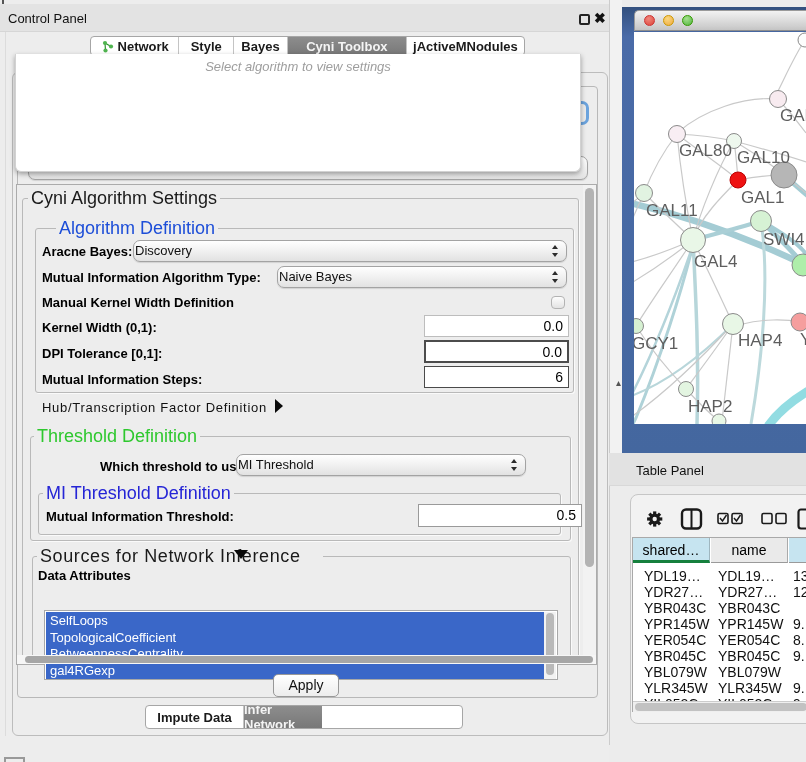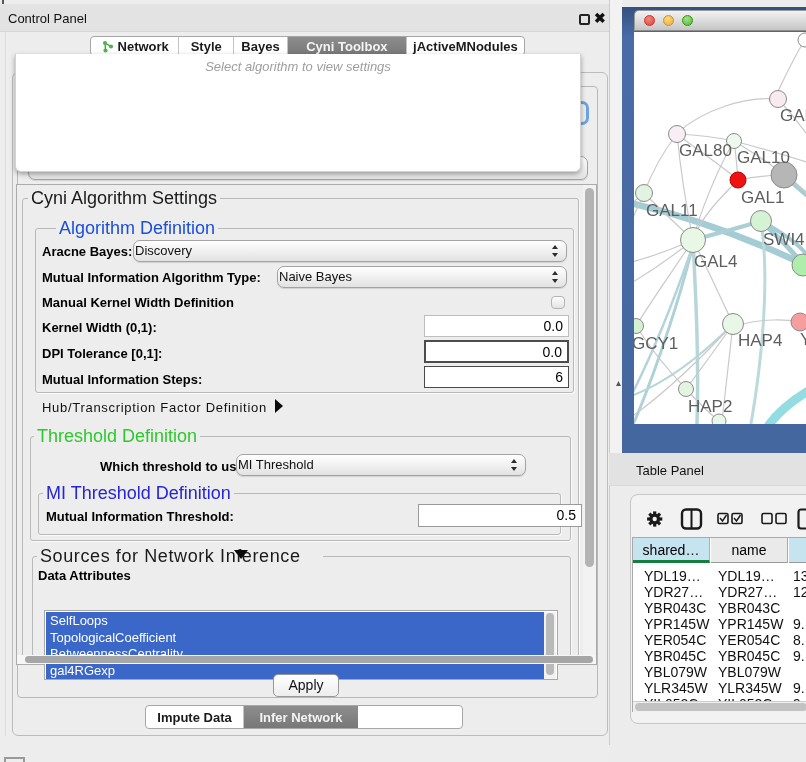--- a/index.html
+++ b/index.html
@@ -126,21 +126,21 @@
 </div>
 
 <div class="abs" style="left:583px;top:185px;width:13px;height:470px;background:#f2f2f2;">
   <div style="position:absolute;left:2px;top:3px;width:9px;height:379px;background:#b3b3b3;border-radius:5px;"></div>
 </div>
 
 <div class="abs" style="left:273px;top:674px;width:66px;height:23px;border:1px solid #989898;border-radius:5px;background:linear-gradient(#ffffff,#ededed);font-size:14px;text-align:center;line-height:21px;color:#111;">Apply</div>
 
 <div class="seg" style="left:145px;top:705px;width:318px;height:24px;">
   <div class="s" style="width:98px;">Impute Data</div>
-  <div class="s sel" style="width:114px;">Infer Network</div>
+  <div class="s sel" style="width:78px;">Infer Network</div>
 </div>
 
 <div class="abs" style="left:15px;top:54px;width:566px;height:118px;background:#fff;border:1px solid #d2d2d2;border-top:none;border-radius:0 0 6px 6px;box-shadow:0 2px 5px rgba(0,0,0,0.35);font-style:italic;">
   <div style="position:absolute;left:0;top:5px;width:100%;text-align:center;font-size:13px;color:#9e9e9e;">Select algorithm to view settings</div>
 </div>
 
 <div class="abs" style="left:4px;top:757px;width:21px;height:10px;border:2px solid #999;background:#ededed;"></div>
 
 <div class="abs" style="left:610px;top:0;width:12px;height:453px;background:#f2f2f2;"></div>
 <div class="abs" style="left:615px;top:373px;width:7px;height:7px;">

